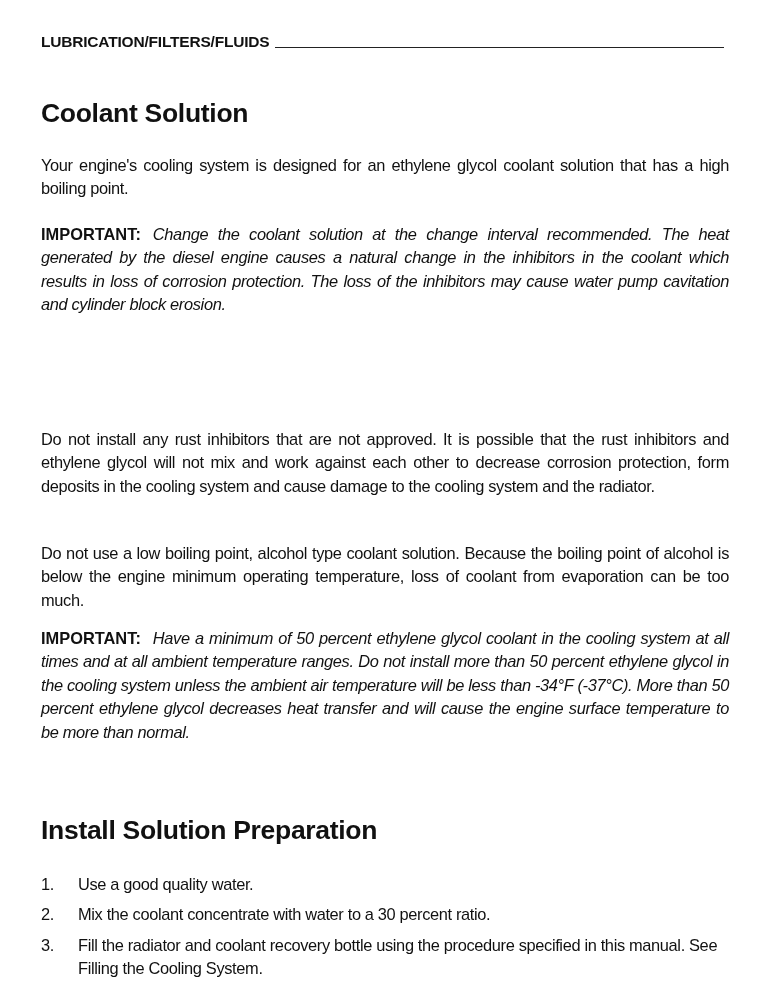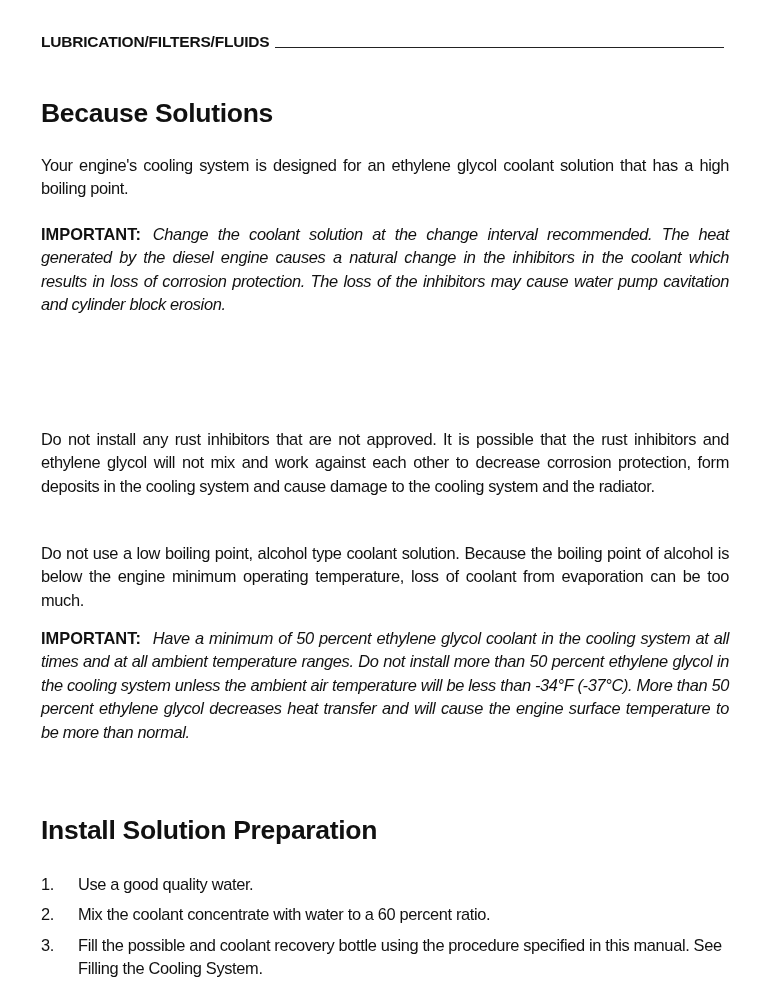--- a/index.html
+++ b/index.html
@@ -49,21 +49,21 @@
 </head>
 <body>
 
 <div class="page">
 
   <div class="running-head">
     <span class="running-head-text">LUBRICATION/FILTERS/FLUIDS</span>
     <span class="running-head-rule"></span>
   </div>
 
-  <h1 class="h1-a">Because Solutions</h1>
+  <h1 class="h1-a">Coolant Solution</h1>
 
   <p class="block b1">
     <span>Your engine's cooling system is designed for an ethylene glycol coolant solution that has a high boiling point.</span>
   </p>
 
   <p class="block b2">
     <span class="imp-label">IMPORTANT:</span><span class="italic">Change the coolant solution at the change interval recommended. The heat generated by the diesel engine causes a natural change in the inhibitors in the coolant which results in loss of corrosion protection. The loss of the inhibitors may cause water pump cavitation and cylinder block erosion.</span>
   </p>
 
 
@@ -81,21 +81,21 @@
 
   <h1 class="h1-b">Install Solution Preparation</h1>
 
   <ol class="steps">
     <li>
       <span class="step-num">1.</span>
       <span class="step-text">Use a good quality water.</span>
     </li>
     <li>
       <span class="step-num">2.</span>
-      <span class="step-text">Mix the coolant concentrate with water to a 60 percent ratio.</span>
+      <span class="step-text">Mix the coolant concentrate with water to a 30 percent ratio.</span>
     </li>
     <li>
       <span class="step-num">3.</span>
-      <span class="step-text">Fill the possible and coolant recovery bottle using the procedure specified in this manual. See Filling the Cooling System.</span>
+      <span class="step-text">Fill the radiator and coolant recovery bottle using the procedure specified in this manual. See Filling the Cooling System.</span>
     </li>
   </ol>
 
 </div>
 
 </body></html>

